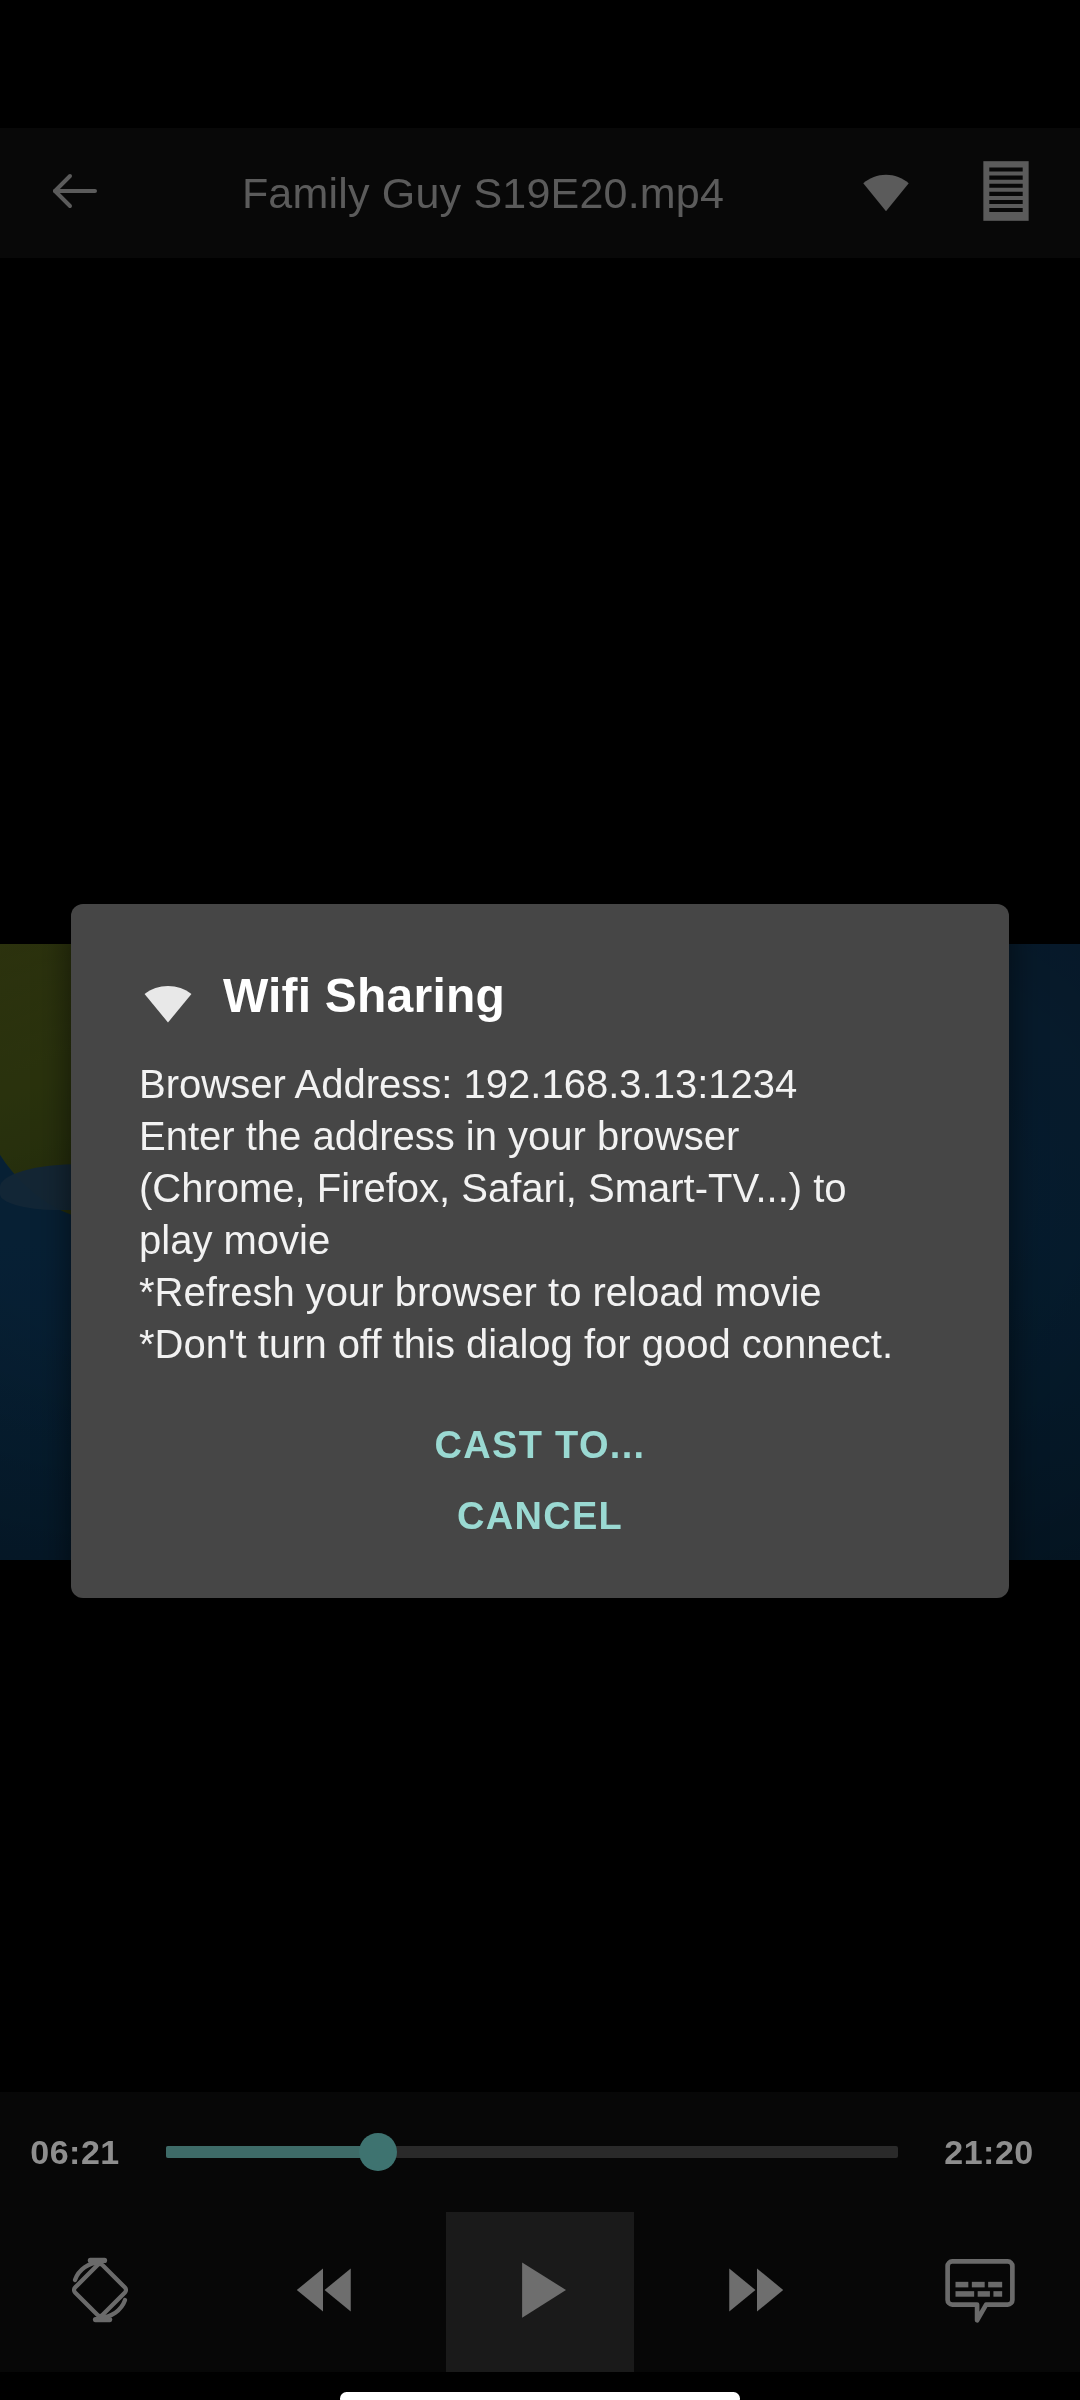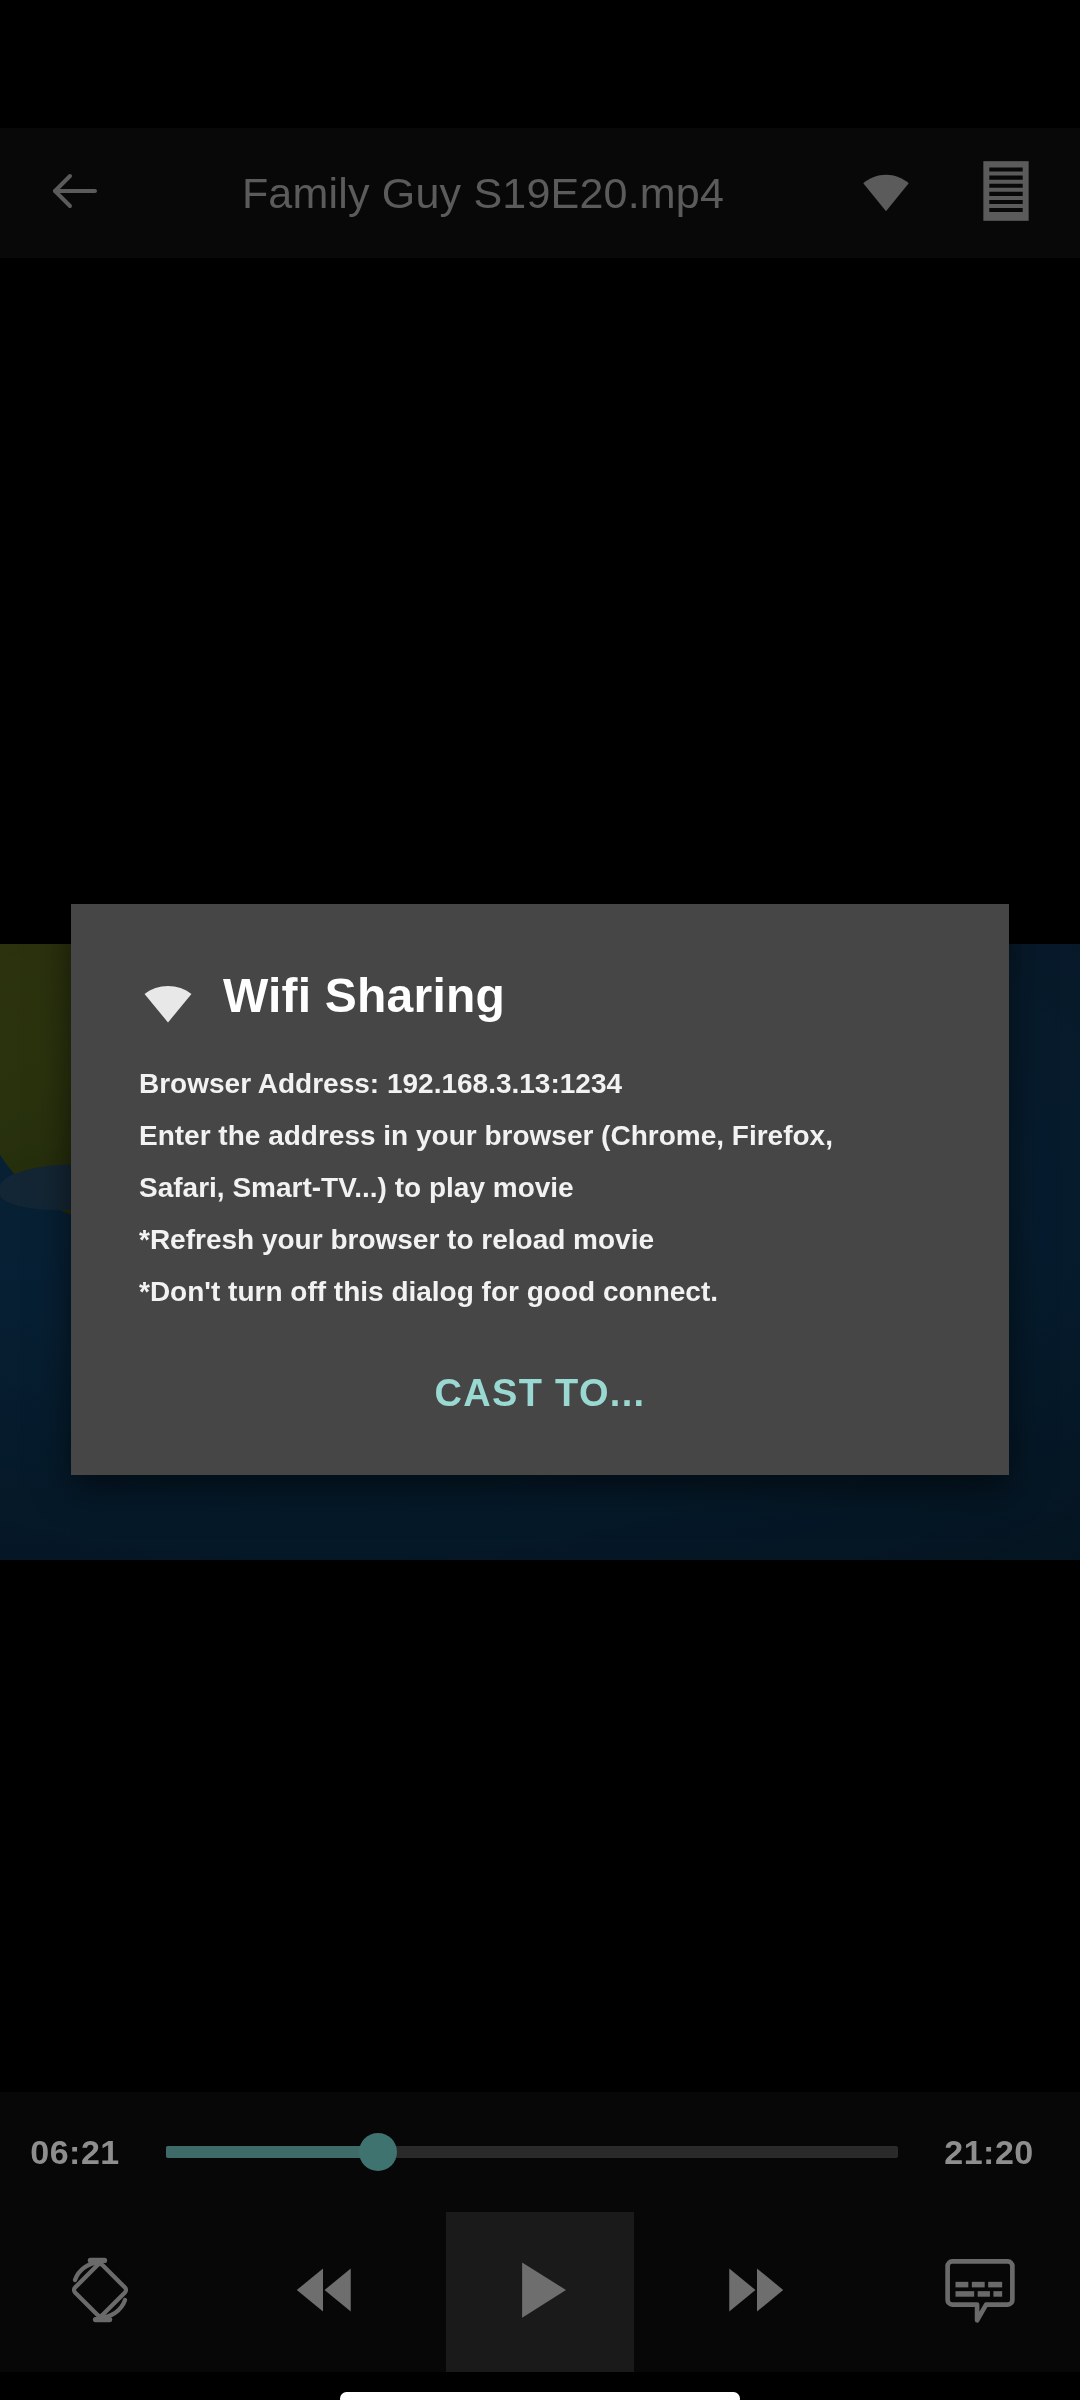--- a/index.html
+++ b/index.html
@@ -139,21 +139,21 @@
     pointer-events: none;
   }
 
   
   .dialog {
     position: absolute;
     left: 71px;
     top: 872px;
     width: 938px;
     background: #464646;
-    border-radius: 0;
+    border-radius: 12px;
     box-shadow: 0 12px 34px rgba(0,0,0,0.55);
     padding: 0;
   }
   .dlg-head {
     display: flex;
     align-items: center;
     padding: 62px 0 0 68px;
   }
   .dlg-head-icon {
     width: 58px;
@@ -164,25 +164,25 @@
     margin-right: 26px;
   }
   .dlg-title {
     color: #ffffff;
     font-size: 48px;
     font-weight: 700;
     letter-spacing: 0.2px;
   }
   .dlg-body {
     color: #f2f2f2;
-    font-size: 28px;
+    font-size: 40px;
     line-height: 52px;
     padding: 34px 94px 0 68px;
     white-space: pre-line;
-    font-weight: 700;
+    font-weight: 400;
   }
   .dlg-actions {
     display: flex;
     align-items: center;
     justify-content: space-between;
     padding: 40px 58px 46px 58px;
     flex-direction: column;
   }
   .dlg-btn {
     color: #9ad9d2;
@@ -362,20 +362,21 @@
       <span class="dlg-title">Wifi Sharing</span>
     </div>
 
     <div class="dlg-body">Browser Address: 192.168.3.13:1234
 Enter the address in your browser (Chrome, Firefox, Safari, Smart-TV...) to play movie
 *Refresh your browser to reload movie
 *Don't turn off this dialog for good connect.</div>
 
     <div class="dlg-actions">
       <button class="dlg-btn">CAST TO...</button>
+      <button class="dlg-btn">CANCEL</button>
     </div>
   </div>
 
   <div class="controls">
 
     <div class="seek-row">
       <span class="time-label">06:21</span>
 
       <div class="seek-track">
         <div class="seek-fill" style="width: 29%;"></div>

